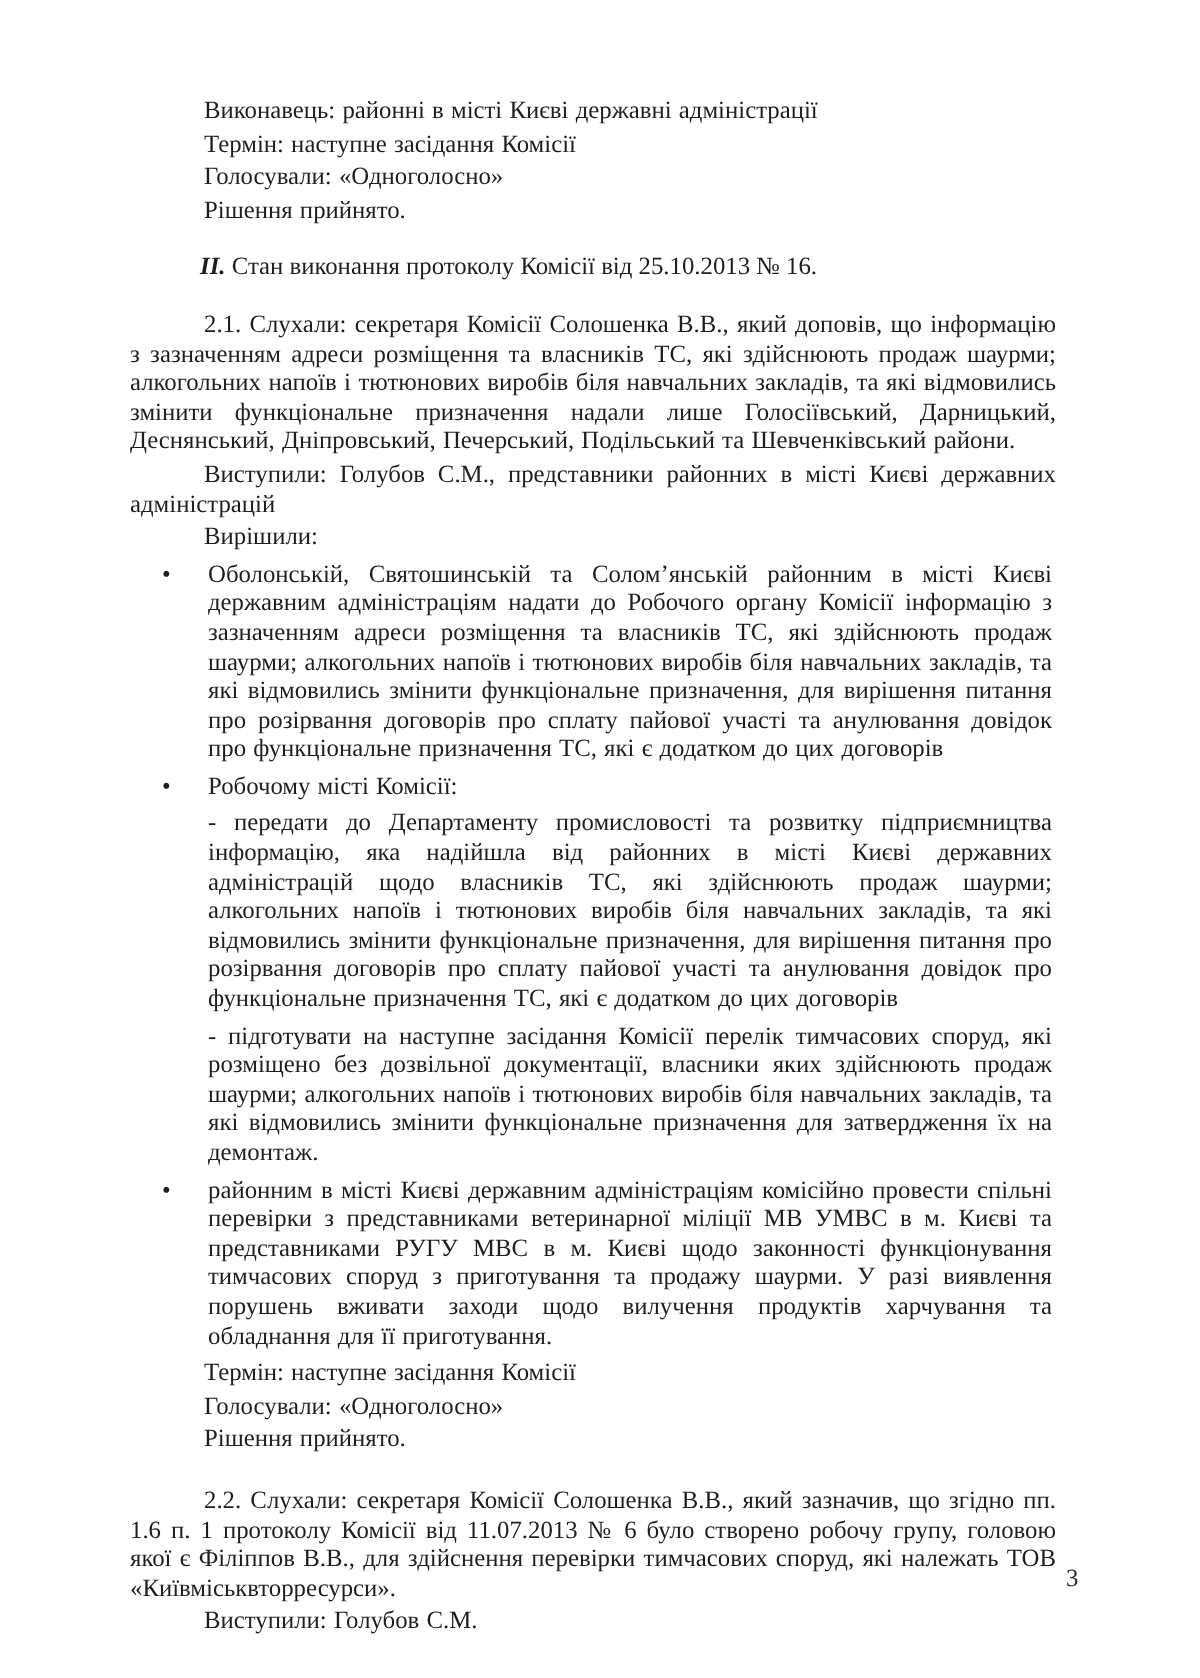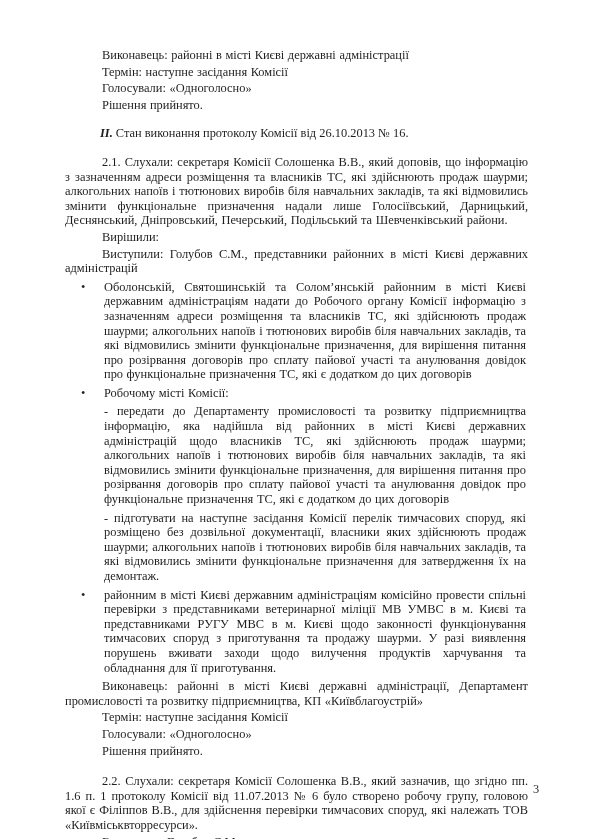--- a/index.html
+++ b/index.html
@@ -76,43 +76,42 @@
 <div class="page">
   <div class="content">
 
     <p class="para">Виконавець: районні в місті Києві державні адміністрації</p>
     <p class="para">Термін: наступне засідання Комісії</p>
     <p class="para">Голосували: «Одноголосно»</p>
     <p class="para">Рішення прийнято.</p>
 
     <div class="gap"></div>
 
-    <p class="heading"><span class="num">II.</span><span> Стан виконання протоколу Комісії від 26.10.2013 № 16.</span></p>
+    <p class="heading"><span class="num">II.</span><span> Стан виконання протоколу Комісії від 25.10.2013 № 16.</span></p>
 
     <div class="gap"></div>
 
     <p class="para">2.1. Слухали: секретаря Комісії Солошенка В.В., який доповів, що інформацію з зазначенням адреси розміщення та власників ТС, які здійснюють продаж шаурми; алкогольних напоїв і тютюнових виробів біля навчальних закладів, та які відмовились змінити функціональне призначення надали лише Голосіївський, Дарницький, Деснянський, Дніпровський, Печерський, Подільський та Шевченківський райони.</p>
+    <p class="para">Виступили: Голубов С.М., представники районних в місті Києві державних адміністрацій</p>
     <p class="para">Вирішили:</p>
-    <p class="para">Виступили: Голубов С.М., представники районних в місті Києві державних адміністрацій</p>
 
     <ul class="bullets">
       <li>
         <p>Оболонській, Святошинській та Солом’янській районним в місті Києві державним адміністраціям надати до Робочого органу Комісії інформацію з зазначенням адреси розміщення та власників ТС, які здійснюють продаж шаурми; алкогольних напоїв і тютюнових виробів біля навчальних закладів, та які відмовились змінити функціональне призначення, для вирішення питання про розірвання договорів про сплату пайової участі та анулювання довідок про функціональне призначення ТС, які є додатком до цих договорів</p>
       </li>
       <li>
         <p>Робочому місті Комісії:</p>
         <p>- передати до Департаменту промисловості та розвитку підприємництва інформацію, яка надійшла від районних в місті Києві державних адміністрацій щодо власників ТС, які здійснюють продаж шаурми; алкогольних напоїв і тютюнових виробів біля навчальних закладів, та які відмовились змінити функціональне призначення, для вирішення питання про розірвання договорів про сплату пайової участі та анулювання довідок про функціональне призначення ТС, які є додатком до цих договорів</p>
         <p>- підготувати на наступне засідання Комісії перелік тимчасових споруд, які розміщено без дозвільної документації, власники яких здійснюють продаж шаурми; алкогольних напоїв і тютюнових виробів біля навчальних закладів, та які відмовились змінити функціональне призначення для затвердження їх на демонтаж.</p>
       </li>
       <li>
         <p>районним в місті Києві державним адміністраціям комісійно провести спільні перевірки з представниками ветеринарної міліції МВ УМВС в м. Києві та представниками РУГУ МВС в м. Києві щодо законності функціонування тимчасових споруд з приготування та продажу шаурми. У разі виявлення порушень вживати заходи щодо вилучення продуктів харчування та обладнання для її приготування.</p>
       </li>
     </ul>
 
-    <p class="para">Виконавець: районні в місті Києві державні адміністрації, Департамент промисловості та розвитку підприємництва, КП «Київблагоустрій»</p>
     <p class="para">Термін: наступне засідання Комісії</p>
     <p class="para">Голосували: «Одноголосно»</p>
     <p class="para">Рішення прийнято.</p>
 
     <div class="gap"></div>
 
     <p class="para">2.2. Слухали: секретаря Комісії Солошенка В.В., який зазначив, що згідно пп. 1.6 п. 1 протоколу Комісії від 11.07.2013 № 6 було створено робочу групу, головою якої є Філіппов В.В., для здійснення перевірки тимчасових споруд, які належать ТОВ «Київміськвторресурси».</p>
     <p class="para">Виступили: Голубов С.М.</p>
 
   </div>

